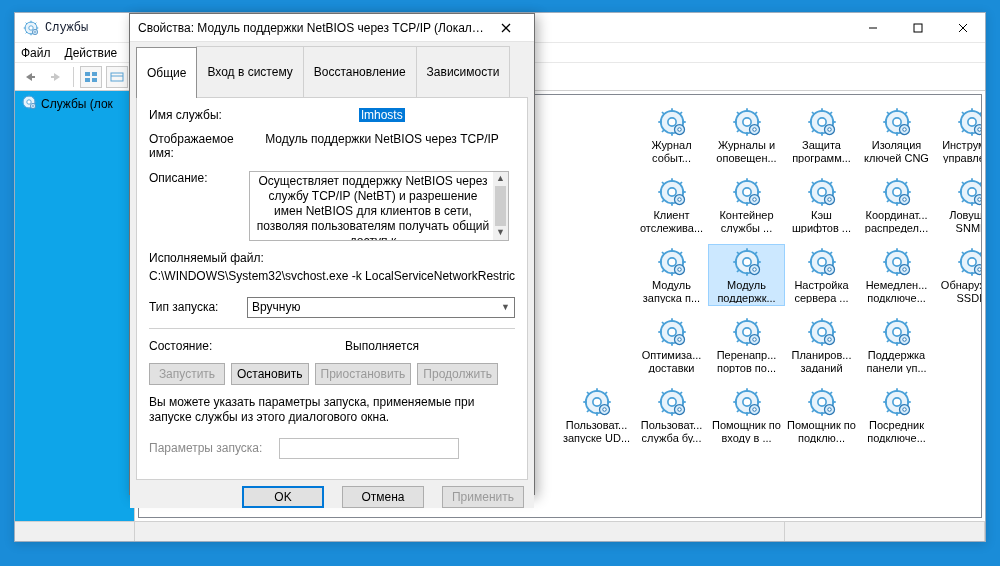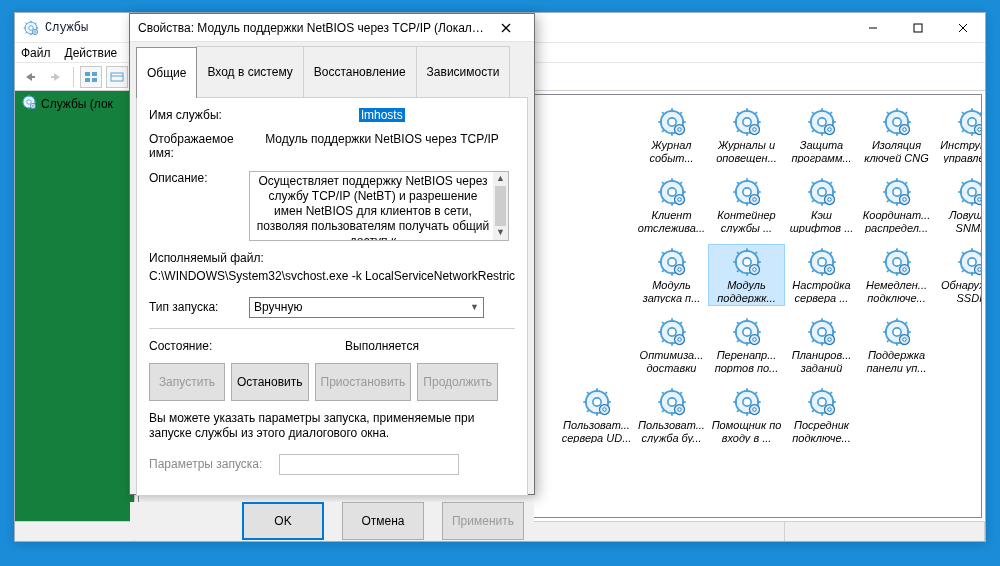--- a/index.html
+++ b/index.html
@@ -15,26 +15,26 @@
 
   .mw-menubar { height: 20px; display: flex; align-items: center; padding: 0 6px; font-size: 12px; color: #000; gap: 14px; border-bottom: 1px solid #e8e8e8; }
 
   .mw-toolbar { height: 28px; display: flex; align-items: center; padding: 0 4px; gap: 4px; border-bottom: 1px solid #d0d0d0; background: #fff; }
   .tbtn { width: 22px; height: 22px; border: 1px solid transparent; display: flex; align-items: center; justify-content: center; }
   .tbtn.boxed { border-color: #c9c9c9; background: #f7f7f7; }
   .tbtn svg { display: block; }
   .tdiv { width: 1px; height: 20px; background: #d0d0d0; margin: 0 2px; }
 
   .mw-body { height: calc(100% - 30px - 20px - 28px - 20px); display: flex; }
-  .mw-sidebar { width: 120px; border-right: 1px solid #d0d0d0; background: #15803d; }
+  .mw-sidebar { width: 120px; border-right: 1px solid #d0d0d0; background: #0ea5e9; }
   .mw-sidebar-item { display: flex; align-items: center; padding: 3px 6px; font-size: 12px; gap: 4px; }
   .mw-content { flex: 1; position: relative; background: #fff; padding: 3px; }
   .mw-content-inner { position: absolute; inset: 3px; border: 1px solid #828790; background: #fff; overflow: hidden; }
   .mw-icons-scroll { position:absolute; inset:0; overflow-y: scroll; }
-  .mw-icons { padding: 10px 40px 10px 420px; display: grid; grid-template-columns: repeat(6, 75px); gap: 10px 0; font-style: italic; }
+  .mw-icons { padding: 10px 40px 10px 420px; display: grid; grid-template-columns: repeat(6, 75px); gap: 10px 0; }
   .svc-item { height: 60px; display: flex; flex-direction: column; align-items: center; text-align: center; font-size: 11px; line-height: 1.2; color: #000; padding: 2px; }
   .svc-item.selected { background: #cce8ff; outline: 1px solid #99d1ff; }
   .svc-item .gear { width: 30px; height: 30px; margin-bottom: 2px; }
   .svc-item .lbl { width: 70px; overflow: hidden; max-height: 26px; }
 
   .mw-status { height: 20px; border-top: 1px solid #d0d0d0; background: #f0f0f0; display:flex; }
   .mw-status > div { border-right: 1px solid #d0d0d0; height:100%; }
 
   
   .dialog { position: absolute; left: 129px; top: 13px; width: 406px; height: 482px; background: #f0f0f0; border: 1px solid #707070; box-shadow: 3px 3px 12px rgba(0,0,0,.3); display: flex; flex-direction: column; }
@@ -49,27 +49,27 @@
   .dlg-body { margin: 0 6px 6px 6px; border: 1px solid #d0d0d0; background: #fff; flex: 1; padding: 10px 12px; font-size: 12px; position: relative; }
   .frow { display: flex; margin-bottom: 10px; }
   .frow .flabel { width: 100px; }
   .frow .fval { flex: 1; text-align: center; }
   .sel { background: #0078d7; color: #fff; padding: 0 2px; }
   .desc-box { width: 260px; height: 70px; border: 1px solid #b5b5b5; padding: 2px 16px 2px 4px; font-size: 12px; line-height: 1.25; position: relative; background: #fff; overflow: hidden; }
   .desc-scroll { position: absolute; right: 0; top: 0; bottom: 0; width: 15px; background: #f0f0f0; display: flex; flex-direction: column; }
   .desc-scroll .arrow { height: 14px; display: flex; align-items: center; justify-content: center; font-size: 9px; color: #555; }
   .desc-scroll .thumb { flex: 1; background: #cdcdcd; margin: 0 2px; }
 
-  .combo { width: 235px; height: 21px; border: 1px solid #7a7a7a; background: #fff; display: flex; align-items: center; padding: 0 4px; justify-content: space-between; font-size: 12px; }
+  .combo { width: 268px; height: 21px; border: 1px solid #7a7a7a; background: #fff; display: flex; align-items: center; padding: 0 4px; justify-content: space-between; font-size: 12px; margin-left: 20px; }
   .combo .chev { font-size: 9px; color: #555; }
 
   hr.thin { border: none; border-top: 1px solid #d0d0d0; margin: 6px 0 10px 0; }
 
   .btn-row { display: flex; gap: 6px; margin: 10px 0; }
-  .dlg-btn { height: 38px; border: 1px solid #adadad; background: #e1e1e1; font-size: 12px; padding: 0 5px; display: flex; align-items: center; justify-content: center; min-width: 76px; }
+  .dlg-btn { height: 22px; border: 1px solid #adadad; background: #e1e1e1; font-size: 12px; padding: 0 5px; display: flex; align-items: center; justify-content: center; min-width: 76px; }
   .dlg-btn.disabled { color: #9a9a9a; }
   .dlg-btn.default { border: 1px solid #0078d7; box-shadow: inset 0 0 0 1px #0078d7; }
 
   .params-input { width: 180px; height: 21px; border: 1px solid #c0c0c0; background: #fff; }
 
   .dlg-footer { height: 38px; display: flex; align-items: center; justify-content: flex-end; padding: 0 10px; gap: 18px; background: #f0f0f0; }
 
   
   .gear { display:inline-block; }
 </style>
@@ -297,33 +297,39 @@
                   </svg></span>
                 <div class="lbl">Поддержка панели уп...</div>
               </div>
               <div class="svc-item" style="opacity: 1; overflow: hidden; align-items: flex-start; width: 40px;">
                 <div class="lbl" style="visibility: hidden;"></div>
               </div>
               <div class="svc-item">
                 <span class="gear"><svg width="30" height="30" viewBox="0 0 24 24">
                     <use href="#gear-g"></use>
                   </svg></span>
-                <div class="lbl">Пользоват... сервера UD...</div>
+                <div class="lbl">Пользоват... запуске UD...</div>
               </div>
               <div class="svc-item">
                 <span class="gear"><svg width="30" height="30" viewBox="0 0 24 24">
                     <use href="#gear-g"></use>
                   </svg></span>
                 <div class="lbl">Пользоват... служба бу...</div>
               </div>
               <div class="svc-item">
                 <span class="gear"><svg width="30" height="30" viewBox="0 0 24 24">
                     <use href="#gear-g"></use>
                   </svg></span>
                 <div class="lbl">Помощник по входу в ...</div>
+              </div>
+              <div class="svc-item">
+                <span class="gear"><svg width="30" height="30" viewBox="0 0 24 24">
+                    <use href="#gear-g"></use>
+                  </svg></span>
+                <div class="lbl">Помощник по подклю...</div>
               </div>
               <div class="svc-item">
                 <span class="gear"><svg width="30" height="30" viewBox="0 0 24 24">
                     <use href="#gear-g"></use>
                   </svg></span>
                 <div class="lbl">Посредник подключе...</div>
               </div>
             </div>
         </div>
       </div>

